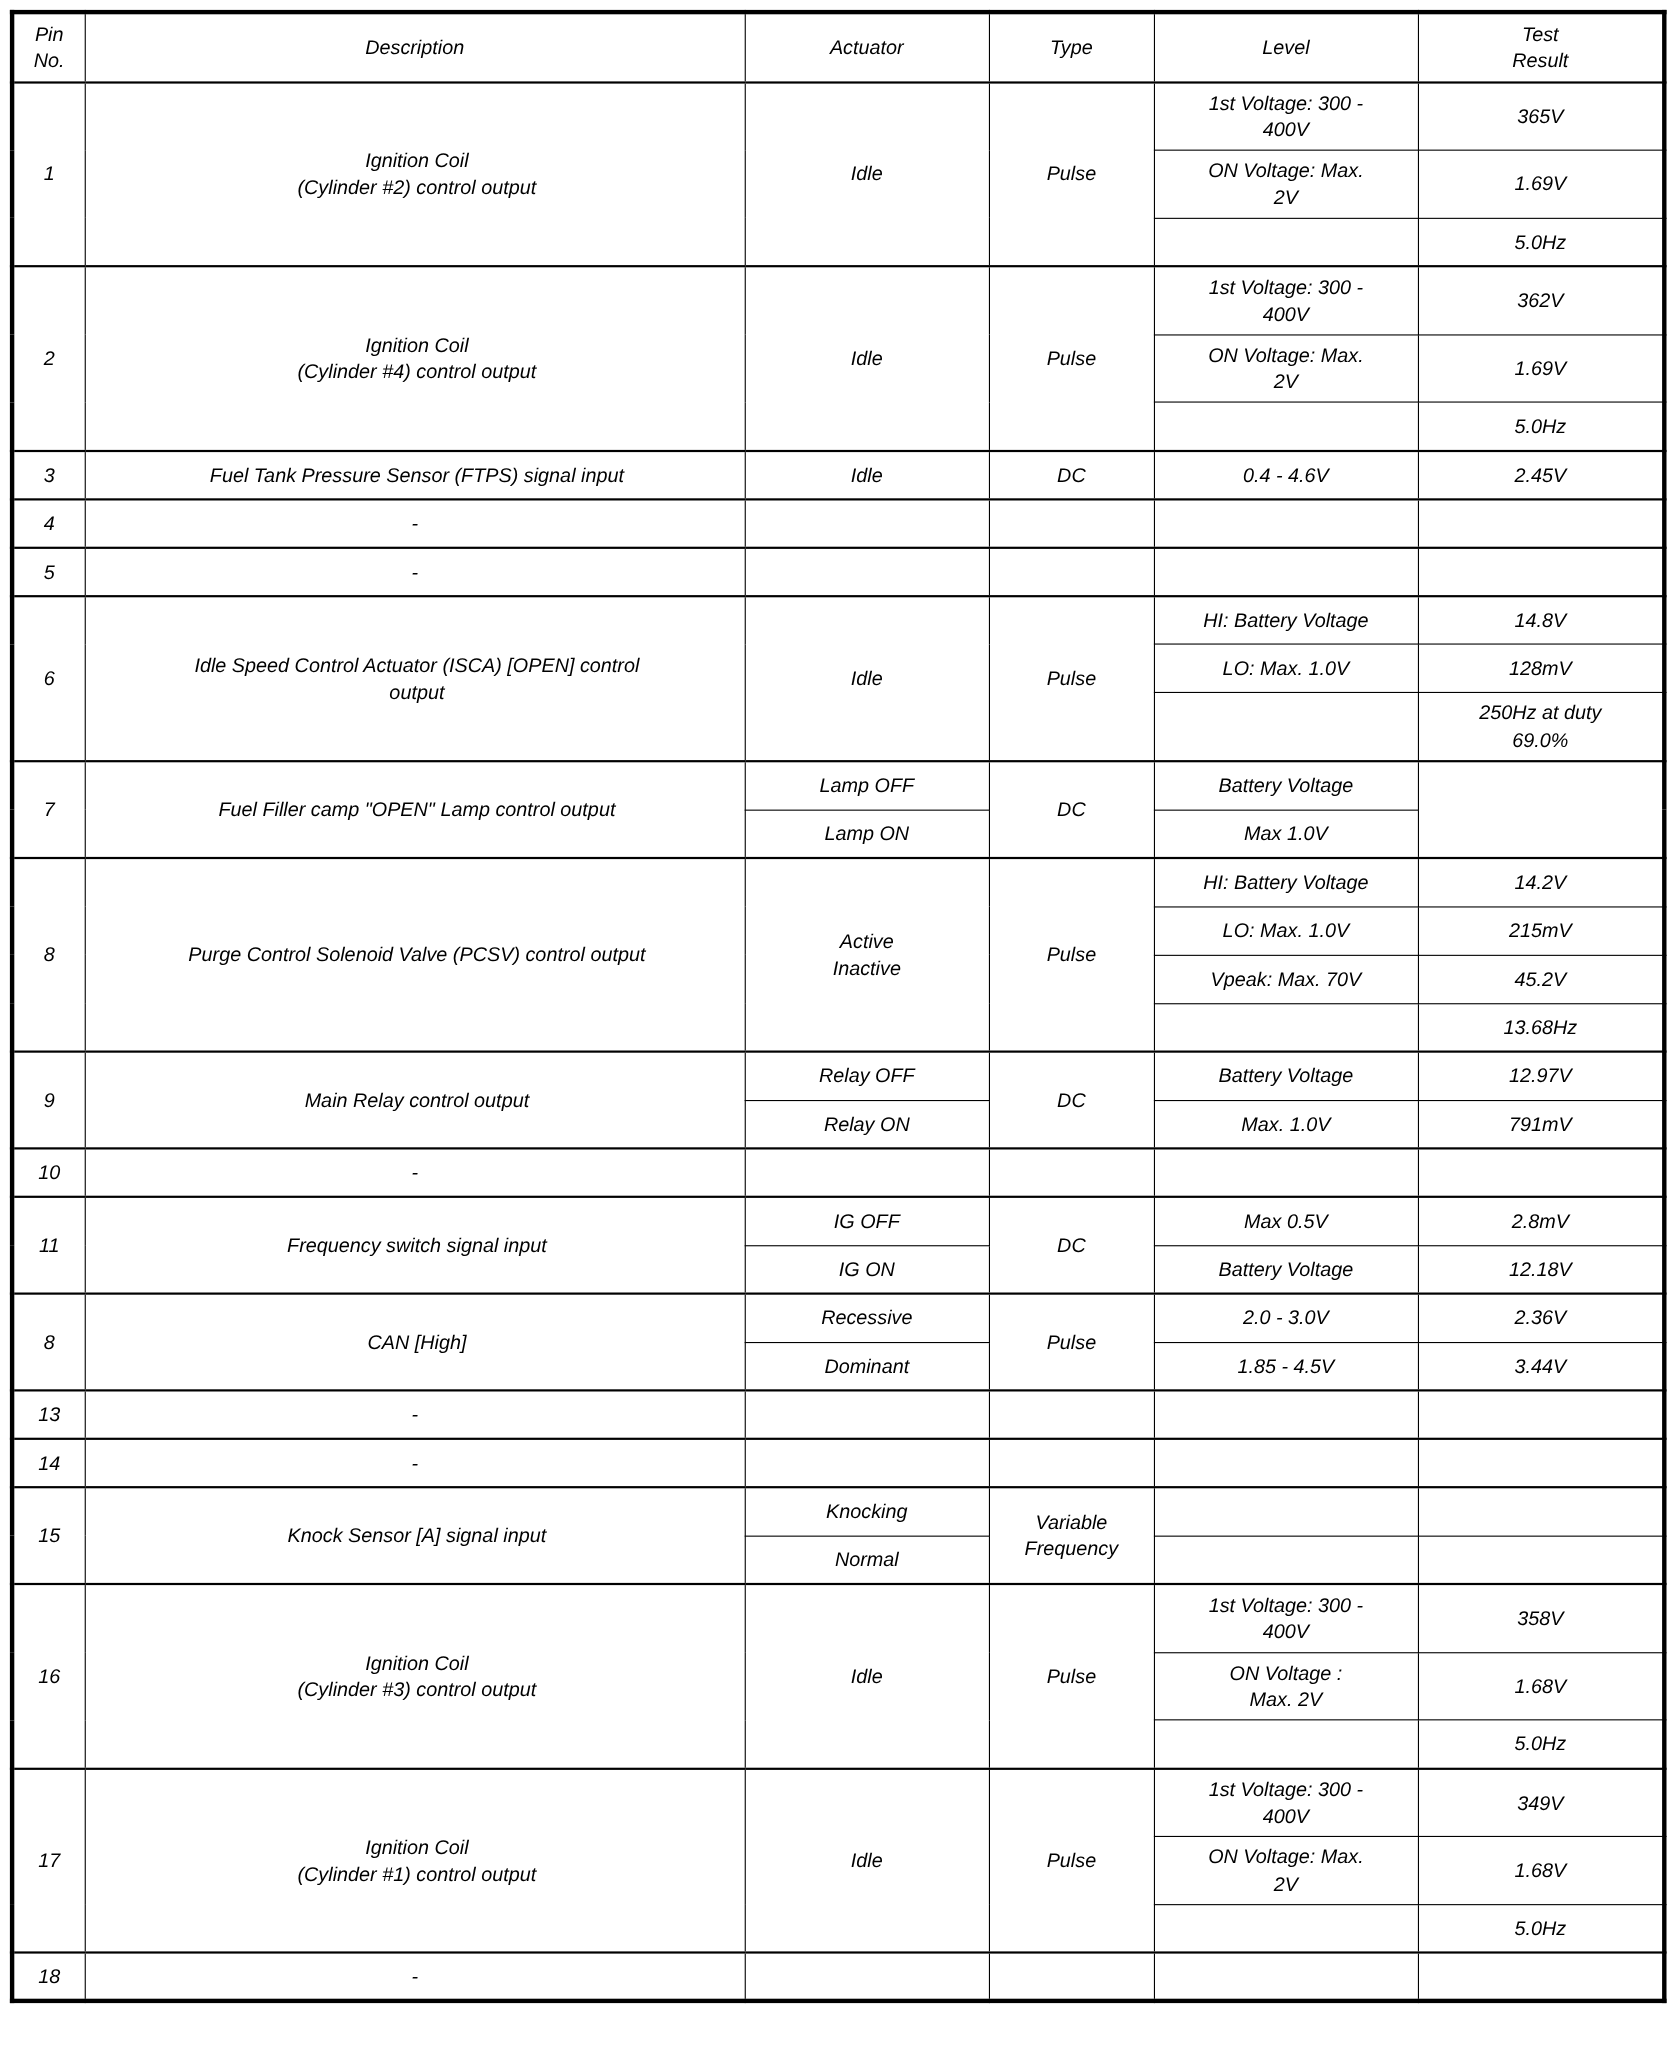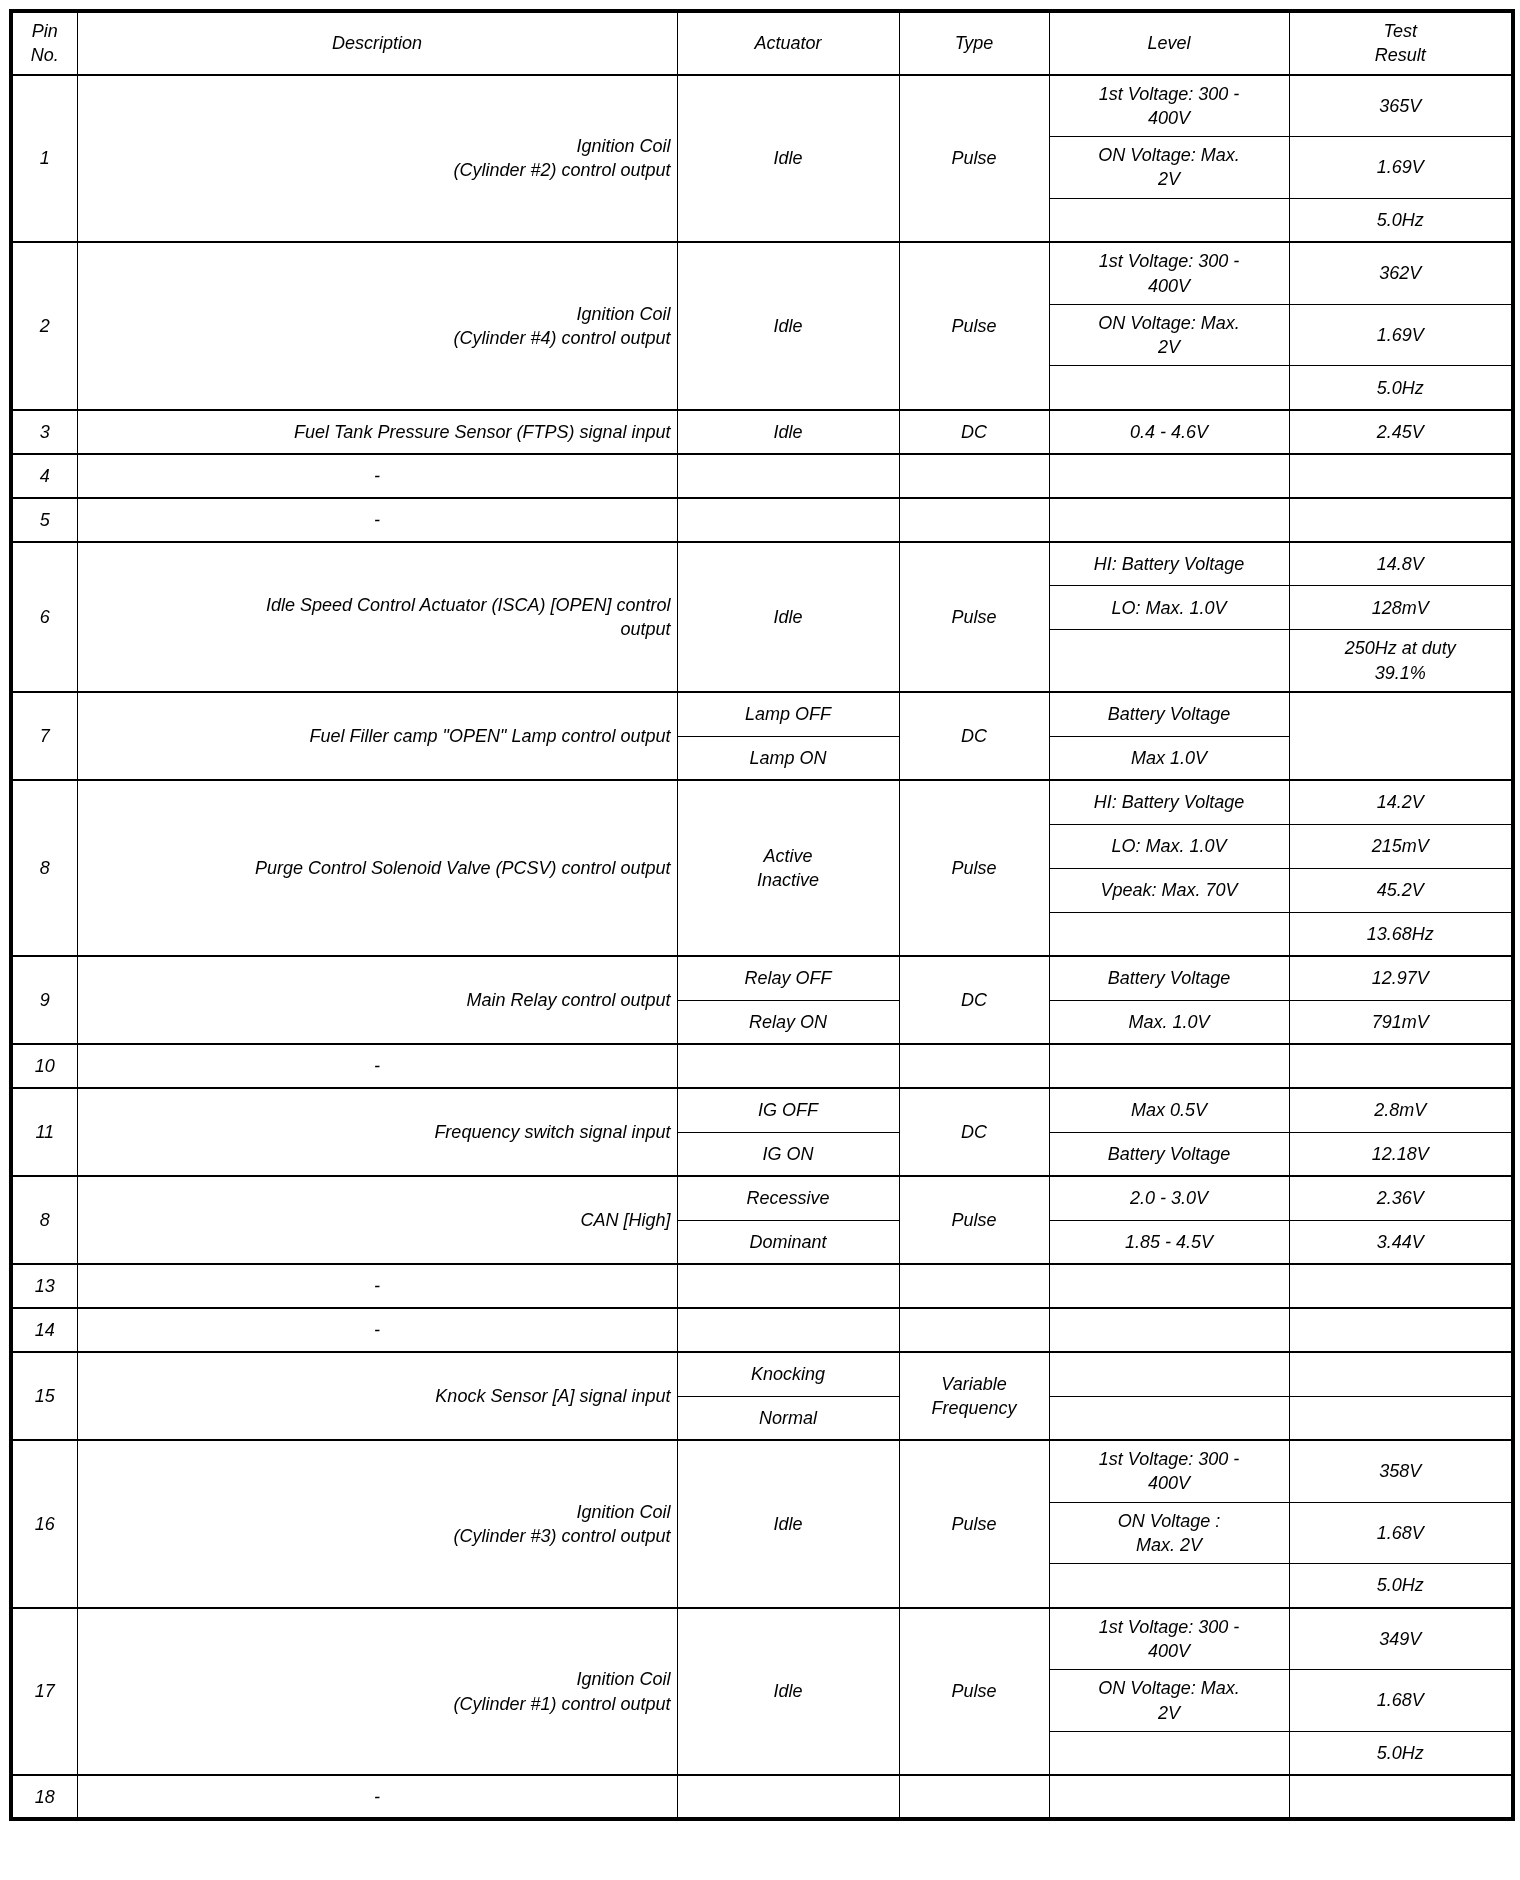--- a/index.html
+++ b/index.html
@@ -33,21 +33,21 @@
     white-space: pre-line;
     overflow: hidden;
     word-wrap: break-word;
   }
   thead th {
     height: 58px;
     font-weight: normal;
     border-bottom: 2px solid #000000;
   }
   td.desc {
-    text-align: right;
+    text-align: center;
     padding-left: 10px;
   }
   td.dash {
     text-align: center;
   }
   tr.group-start td, tr.group-start th {
     border-top-width: 2px;
   }
 </style>
 </head>
@@ -146,21 +146,21 @@
         <td>HI: Battery Voltage</td>
         <td>14.8V</td>
       </tr>
       <tr>
         <td>LO: Max. 1.0V</td>
         <td>128mV</td>
       </tr>
       <tr>
         <td></td>
         <td>250Hz at duty
-39.1%</td>
+69.0%</td>
       </tr>
       <tr class="group-start">
         <td rowspan="2">7</td>
         <td rowspan="2" class="desc">Fuel Filler camp "OPEN" Lamp control output</td>
         <td>Lamp OFF</td>
         <td rowspan="2">DC</td>
         <td>Battery Voltage</td>
         <td rowspan="2"></td>
       </tr>
       <tr>

